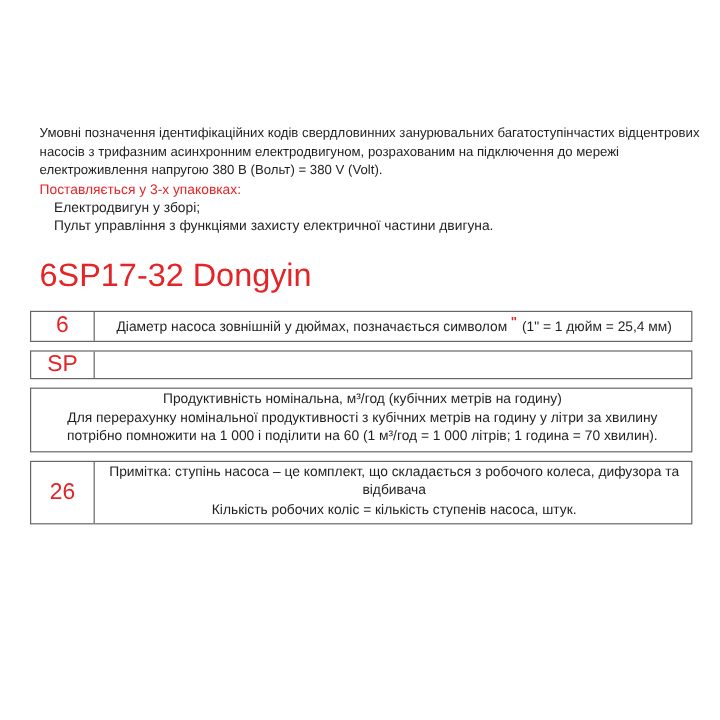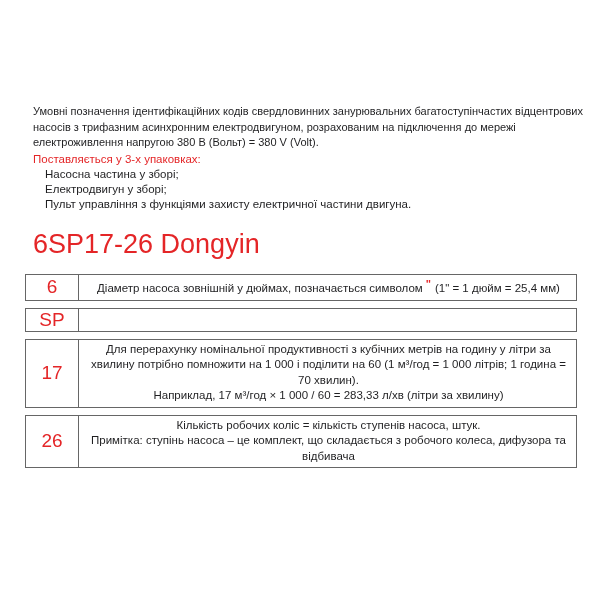--- a/index.html
+++ b/index.html
@@ -87,51 +87,49 @@
 <body>
 
 <div class="page">
   <div class="doc">
 
     <div class="intro">Умовні позначення ідентифікаційних кодів свердловинних занурювальних багатоступінчастих відцентрових насосів з трифазним асинхронним електродвигуном, розрахованим на підключення до мережі електроживлення напругою 380 В (Вольт) = 380 V (Volt).</div>
 
     <div class="packages-header">Поставляється у 3-х упаковках:</div>
 
     <div class="packages-list">
-      <div class="package-item">Насосна частина у зборі;</div>
       <div class="package-item">Електродвигун у зборі;</div>
       <div class="package-item">Пульт управління з функціями захисту електричної частини двигуна.</div>
     </div>
 
-    <div class="model-title">6SP17-26 Dongyin</div>
+    <div class="model-title">6SP17-32 Dongyin</div>
 
     <div class="code-table">
 
       <div class="code-row">
         <div class="code-cell">6</div>
         <div class="desc-cell">
           <p><span>Діаметр насоса зовнішній у дюймах, позначається символом</span><span class="inch-symbol">"</span><span>(1" = 1 дюйм = 25,4 мм)</span></p>
         </div>
       </div>
 
       <div class="code-row">
         <div class="code-cell">SP</div>
       </div>
 
       <div class="code-row">
-        <div class="code-cell">17</div>
         <div class="desc-cell">
+          <p>Продуктивність номінальна, м³/год (кубічних метрів на годину)</p>
           <p>Для перерахунку номінальної продуктивності з кубічних метрів на годину у літри за хвилину потрібно помножити на 1 000 і поділити на 60 (1 м³/год = 1 000 літрів; 1 година = 70 хвилин).</p>
-          <p>Наприклад, 17 м³/год × 1 000 / 60 = 283,33 л/хв (літри за хвилину)</p>
         </div>
       </div>
 
       <div class="code-row">
         <div class="code-cell">26</div>
         <div class="desc-cell">
+          <p>Примітка: ступінь насоса – це комплект, що складається з робочого колеса, дифузора та відбивача</p>
           <p>Кількість робочих коліс = кількість ступенів насоса, штук.</p>
-          <p>Примітка: ступінь насоса – це комплект, що складається з робочого колеса, дифузора та відбивача</p>
         </div>
       </div>
 
     </div>
   </div>
 </div>
 
 </body></html>

